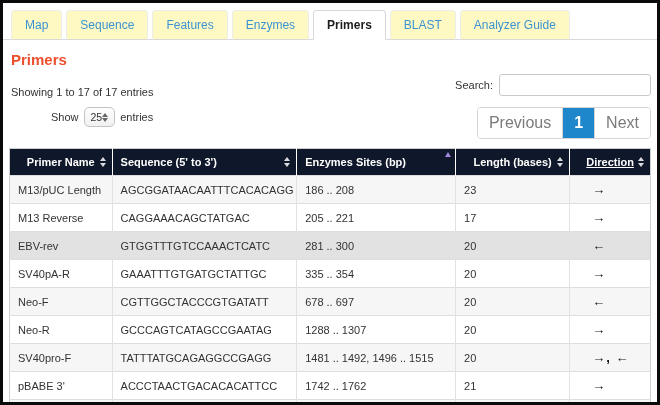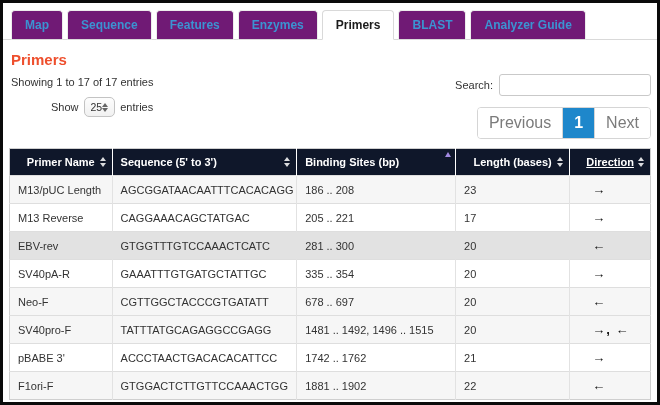--- a/index.html
+++ b/index.html
@@ -16,29 +16,28 @@
 
   
   .tabbar {
     display: flex; align-items: flex-end; gap: 4px;
     padding: 7px 8px 0 8px;
     border-bottom: 1px solid #d9d9d9;
   }
   .tab {
     font-size: 12px;
     color: #3b93d2;
-    background: #701a75;
+    background: #fef9c3;
     border: 1px solid #ececec;
     border-bottom: 1px solid #d9d9d9;
     border-radius: 4px 4px 0 0;
     padding: 7px 13px 7px 13px;
     margin-bottom: -1px;
     cursor: pointer;
     white-space: nowrap;
-    font-weight: bold;
   }
   .tab.active {
     background: #fff;
     color: #1c1c1c;
     font-weight: bold;
     border: 1px solid #d9d9d9;
     border-bottom: 1px solid #fff;
   }
 
   
@@ -47,21 +46,21 @@
     color: #ee4f2d;
     font-size: 15px;
     font-weight: bold;
     margin: 11px 0 2px 2px;
   }
   .controls {
     display: flex; justify-content: space-between; align-items: flex-start;
     margin-top: 6px;
   }
   .controls-left { font-size: 11px; color: #333; margin-left: 2px; }
-  .info-text { margin-top: 2px; text-align: center; }
+  .info-text { margin-top: 12px; text-align: center; }
   .show-row { margin-top: 9px; display: flex; align-items: center; gap: 5px; margin-left: 40px; }
   .page-size-select {
     display: inline-flex; align-items: center; 
     border: 1px solid #c3c3c3; border-radius: 5px;
     background: linear-gradient(#fdfdfd, #f1f1f1);
     padding: 3px 6px; font-size: 10.5px; color: #333; cursor: pointer;
   }
   .stepper { display: inline-flex; flex-direction: column; gap: 1px; }
   .stepper .t-up {
     width: 0; height: 0;
@@ -206,21 +205,21 @@
       <thead>
           <tr id="header-row">
             <th class="al-center"><span>Primer Name</span><span class="sort-both">
                 <span class="t-up"></span>
                 <span class="t-dn"></span>
               </span></th>
             <th class="al-left"><span>Sequence (5' to 3')</span><span class="sort-both">
                 <span class="t-up"></span>
                 <span class="t-dn"></span>
               </span></th>
-            <th class="al-left"><span>Binding Sites (bp)</span><span class="sort-asc"></span></th>
+            <th class="al-left"><span>Enzymes Sites (bp)</span><span class="sort-asc"></span></th>
             <th class="al-center"><span>Length (bases)</span><span class="sort-both">
                 <span class="t-up"></span>
                 <span class="t-dn"></span>
               </span></th>
             <th class="al-center"><span>Direction</span><span class="sort-both">
                 <span class="t-up"></span>
                 <span class="t-dn"></span>
               </span></th>
           </tr>
         </thead>
@@ -252,20 +251,27 @@
             <td>335 .. 354</td>
             <td>20</td>
             <td class="direction-cell"><span class="arrow">→</span></td>
           </tr>
           <tr class="stripe">
             <td>Neo-F</td>
             <td>CGTTGGCTACCCGTGATATT</td>
             <td>678 .. 697</td>
             <td>20</td>
             <td class="direction-cell"><span class="arrow">←</span></td>
+          </tr>
+          <tr class="">
+            <td>Neo-R</td>
+            <td>GCCCAGTCATAGCCGAATAG</td>
+            <td>1288 .. 1307</td>
+            <td>20</td>
+            <td class="direction-cell"><span class="arrow">→</span></td>
           </tr>
           <tr class="stripe">
             <td>SV40pro-F</td>
             <td>TATTTATGCAGAGGCCGAGG</td>
             <td>1481 .. 1492, 1496 .. 1515</td>
             <td>20</td>
             <td class="direction-cell"><span class="arrow">→, ←</span></td>
           </tr>
           <tr class="">
             <td>pBABE 3'</td>

